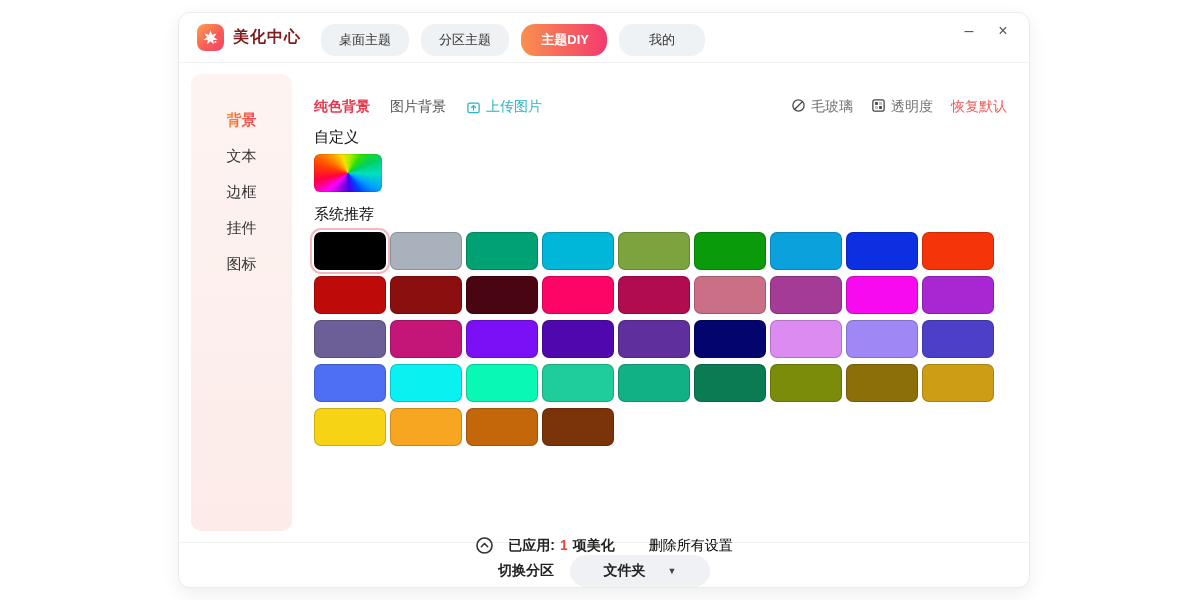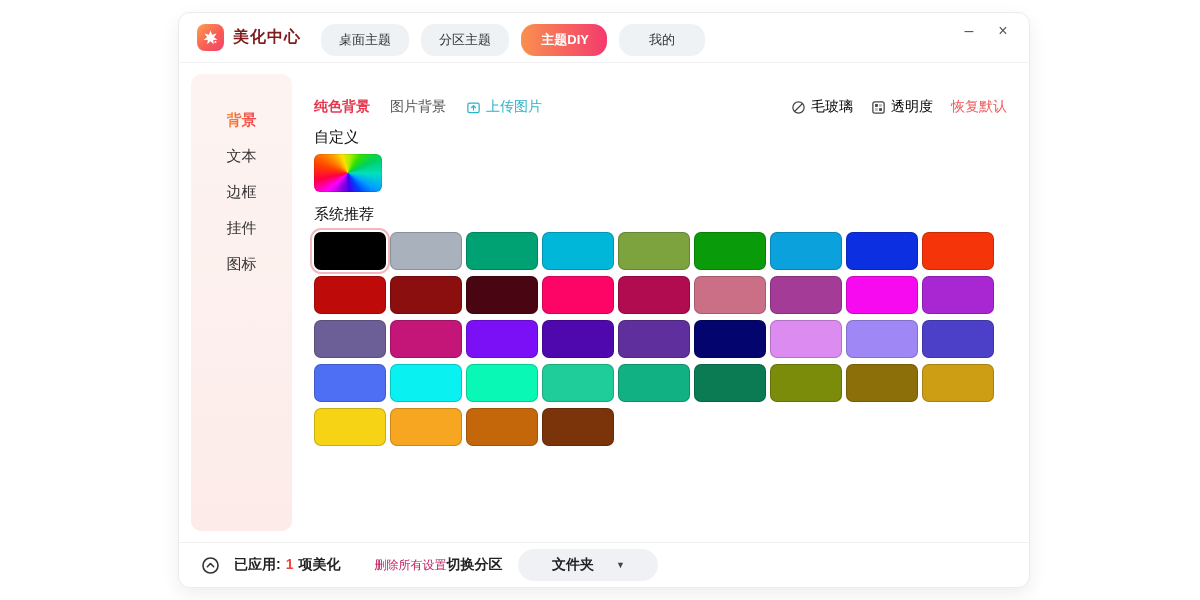--- a/index.html
+++ b/index.html
@@ -48,21 +48,21 @@
     background:linear-gradient(90deg,#F98A3C,#EF3A4E);
     -webkit-background-clip:text; background-clip:text; color:transparent;
   }
 
   
   .bgtab-row { position:absolute; left:135px; top:83px; display:flex; align-items:center; gap:20px; height:22px; }
   .bg-type { font-size:14px; color:#555; cursor:pointer; }
   .bg-type.active { color:#E8384F; font-weight:bold; }
   .upload-link { display:flex; align-items:center; gap:5px; color:#2BB3C8; font-size:14px; cursor:pointer; }
   .options-row { position:absolute; right:22px; top:83px; display:flex; align-items:center; gap:18px; height:22px; }
-  .opt { display:flex; align-items:center; gap:5px; font-size:14px; color:#000000; cursor:pointer; }
+  .opt { display:flex; align-items:flex-start; gap:5px; font-size:14px; color:#737373; cursor:pointer; }
   .restore { color:#F05A5A; font-size:14px; cursor:pointer; }
 
   
   .section-label { position:absolute; left:135px; font-size:15px; color:#111; }
   .custom-label { top:115px; }
   .recommend-label { top:192px; }
   .custom-swatch {
     position:absolute; left:135px; top:141px; width:68px; height:38px; border-radius:6px; cursor:pointer;
     background:conic-gradient(from 230deg at 50% 50%,
       #ff00ff,#ff0040,#ff4000,#ff9000,#ffe000,#a0f000,#30e000,#00d060,#00e0c0,#00a0ff,#0040ff,#4000f0,#9000e0,#ff00ff);
@@ -77,27 +77,28 @@
   .swatch {
     width:72px; height:38px; border-radius:7px; cursor:pointer;
     box-shadow:inset 0 0 0 1px rgba(0,0,0,.18);
   }
   .swatch.selected { outline:2px solid #F3B7BD; outline-offset:2px; }
 
   
   .footer {
     position:absolute; left:0; right:0; bottom:0; height:45px;
     border-top:1px solid #f0f0f0; display:flex; align-items:center;
-    padding:0 22px; justify-content:flex-start;
+    padding:0 22px; justify-content:flex-end;
     border-radius:0 0 12px 12px;
+    flex-direction:column;
   }
   .footer-left { display:flex; align-items:center; gap:14px; }
   .applied { font-size:14px; color:#222; font-weight:bold; display:flex; gap:5px; }
   .applied .count { color:#F04438; }
-  .delete-all { font-size:12px; color:#be185d; margin-left:20px; cursor:pointer; }
+  .delete-all { font-size:14px; color:#000000; margin-left:20px; cursor:pointer; }
   .footer-right { display:flex; align-items:center; gap:16px; }
   .switch-label { font-size:14px; color:#222; font-weight:bold; }
   .partition-pill {
     height:32px; min-width:140px; background:#EFF1F4; border-radius:16px;
     display:flex; align-items:center; justify-content:center; gap:22px;
     padding:16px 18px; cursor:pointer;
   }
   .partition-pill .val { font-size:14px; color:#222; font-weight:bold; }
   .caret { font-size:9px; color:#444; }
   .chev-circle { cursor:pointer; display:flex; }

